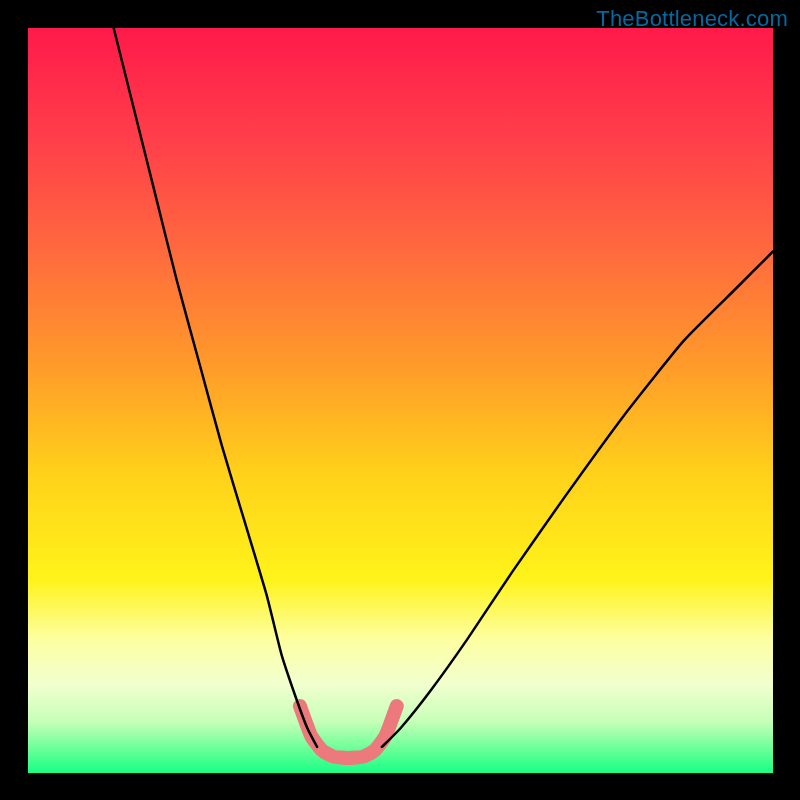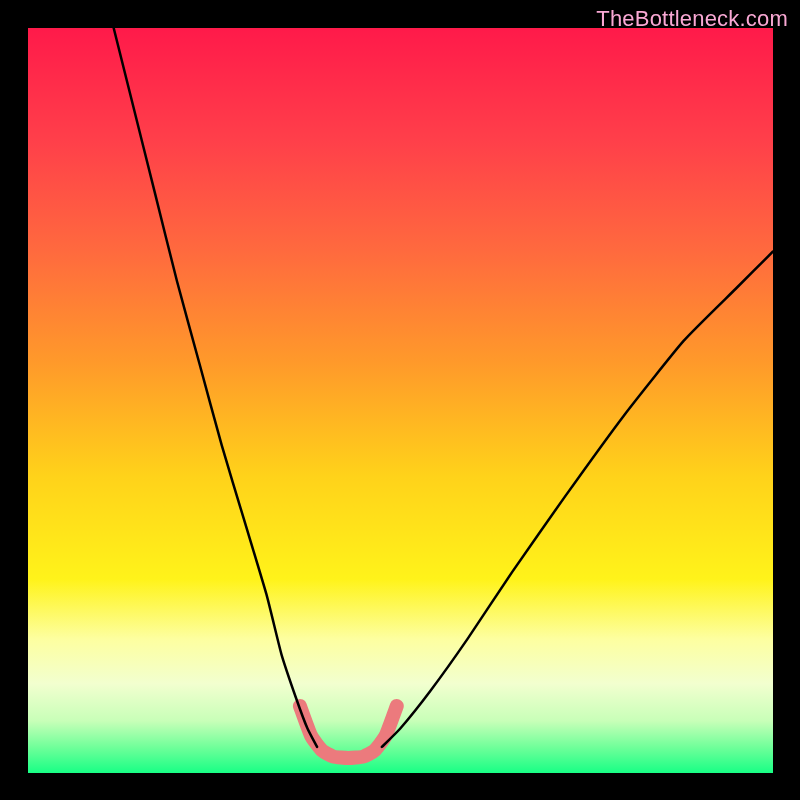--- a/index.html
+++ b/index.html
@@ -8,21 +8,21 @@
     height: 800px;
     background: #000;
     position: relative;
     overflow: hidden;
     font-family: Arial, Helvetica, sans-serif;
   }
   .watermark {
     position: absolute;
     top: 6px;
     right: 12px;
-    color: #f9a8d4;
+    color: #0369a1;
     font-size: 22px;
     font-weight: 500;
     letter-spacing: 0.2px;
     z-index: 10;
   }
   .plot-area {
     position: absolute;
     left: 28px;
     top: 28px;
     width: 745px;

